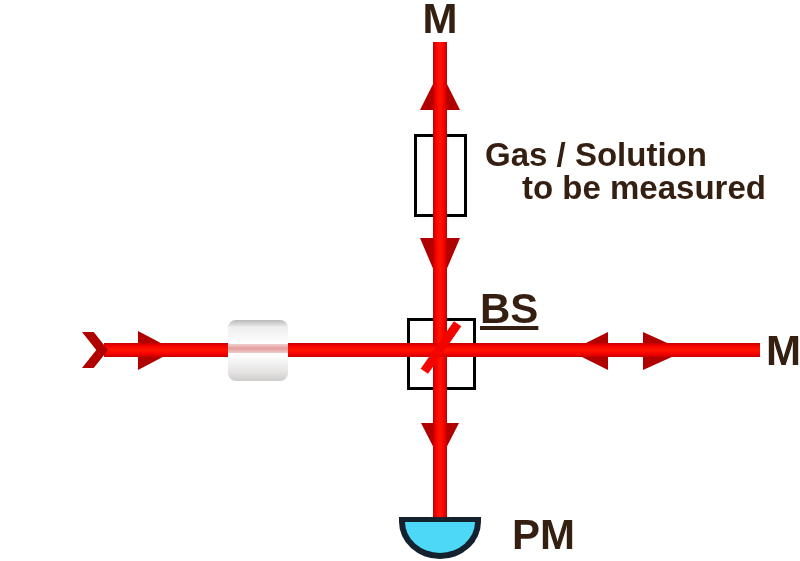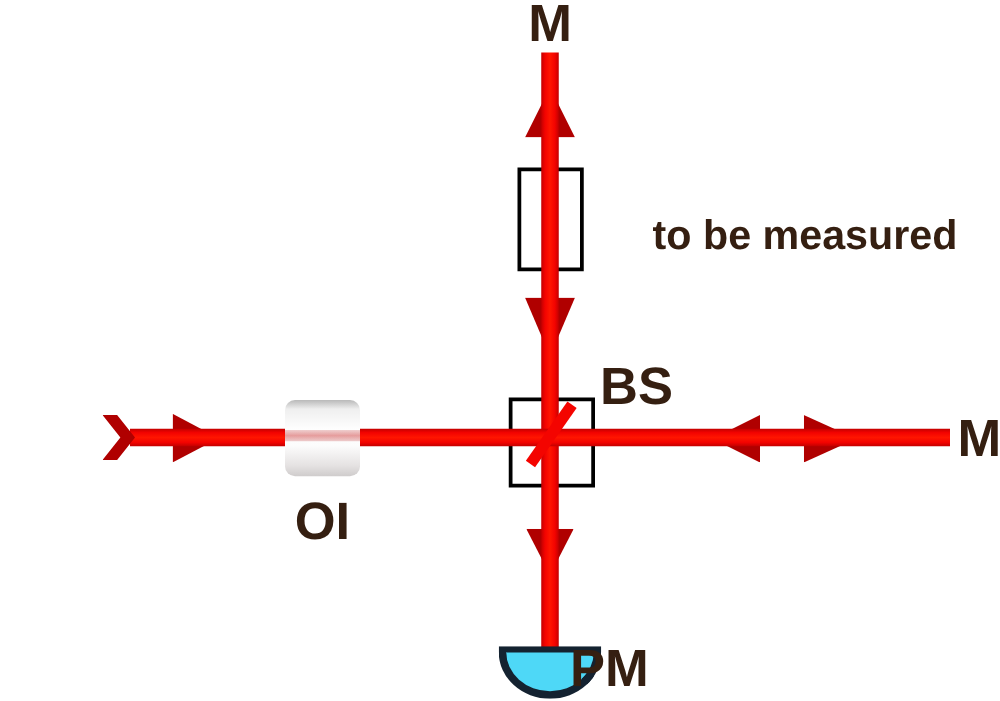--- a/index.html
+++ b/index.html
@@ -83,23 +83,23 @@
   <div class="abs chevron" style="left:82px;top:332px;width:26px;height:36px;"></div>
 
   <div class="abs oi-body" style="left:228px;top:320px;">
     <div class="oi-stripe"></div>
   </div>
 
   <div class="abs pm-dome" style="left:399px;top:517px;"></div>
 
   <div class="abs lbl lbl-big center" style="left:414px;top:-2px;width:52px;">M</div>
 
+  <div class="abs lbl lbl-gas" style="left:446px;top:138px;">Gas / Solution</div>
   <div class="abs lbl lbl-gas" style="left:446px;top:171px;margin-left:48px;">to be measured</div>
 
-  <div class="abs lbl lbl-big" style="left:480px;top:288px;">BS</div>
+  <div class="abs lbl lbl-big" style="left:480px;top:288px;text-decoration:underline;">BS</div>
 
-  <div class="abs lbl lbl-big center" style="left:228px;top:396px;width:60px;">OI</div>
 
   <div class="abs lbl lbl-big" style="left:766px;top:330px;">M</div>
 
-  <div class="abs lbl lbl-big" style="left:456px;top:514px;">PM</div>
+  <div class="abs lbl lbl-big" style="left:512px;top:514px;">PM</div>
 
 </div>
 
 </body></html>

